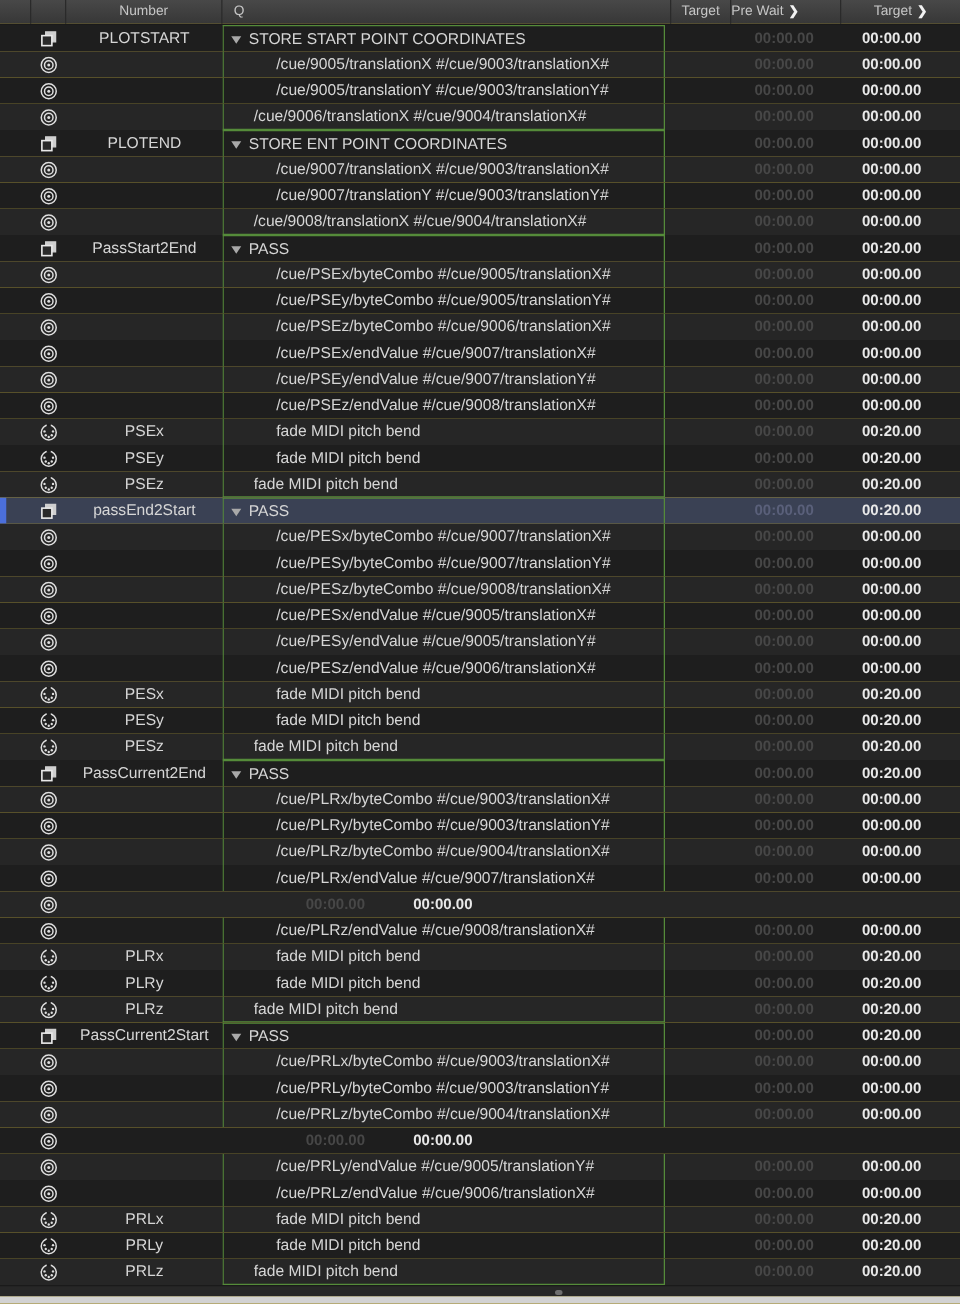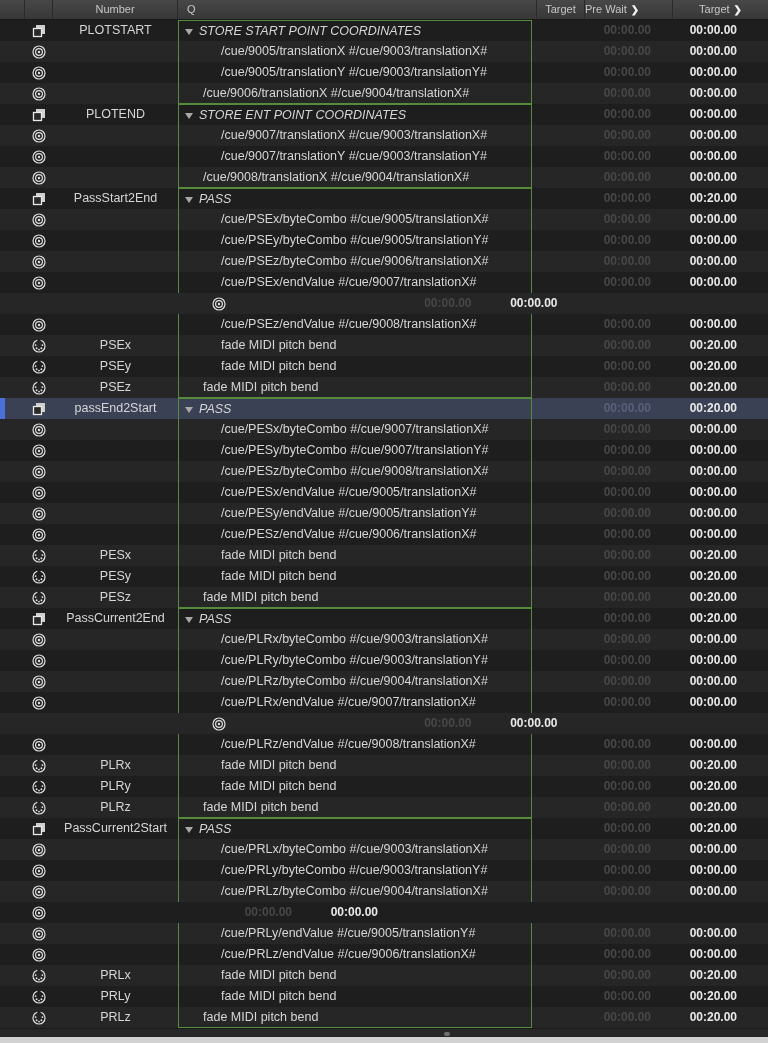--- a/index.html
+++ b/index.html
@@ -23,42 +23,42 @@
   .hc-number{width:125px;text-align:center;}
   .hc-q{width:359px;padding-left:9px;}
   .hc-target{width:48px;text-align:center;}
   .hc-pre{width:88px;text-align:left;}
   .hc-action{width:95px;text-align:center;border-right:none;}
   .chev{color:#f2f2f2;font-weight:bold;font-size:10px;margin-left:4px;}
   
   #rows{position:relative;}
   .row{display:flex;height:21px;position:relative;}
   .row.odd{background:#1e1e1e;}
-  .row.even{background:#262626;justify-content:center;}
+  .row.even{background:#262626;}
   .row.selected{background:var(--sel-bg);}
   .cell{box-sizing:border-box;height:21px;white-space:nowrap;overflow:hidden;}
   .c-status{width:25px;position:relative;}
   .c-icon{width:28px;display:flex;align-items:center;justify-content:center;}
   .c-number{width:125px;text-align:center;color:#d6d6d6;font-size:12.5px;line-height:21px;}
   .c-q{width:359px;position:relative;}
   .c-target{width:48px;}
   .c-pre{width:88px;text-align:right;padding-right:22px;color:#474747;
          font-size:12px;font-weight:600;line-height:21px;}
   .c-action{width:95px;text-align:right;padding-right:31px;color:#e9e9e9;
             font-size:12px;font-weight:600;line-height:21px;}
   .row.selected .c-pre{color:#5a607a;}
   
   .qbox{
     position:absolute;left:0;top:0;bottom:0;width:354px;box-sizing:border-box;
     border-left:1px solid var(--group-green);
     border-right:1px solid var(--group-green);
     color:#d6d6d6;font-size:12.5px;line-height:21px;
     display:flex;align-items:center;
   }
-  .qbox.top{border-top:1px solid var(--group-green);font-style:italic;}
+  .qbox.top{border-top:1px solid var(--group-green);}
   .qbox.bot{border-bottom:1px solid var(--group-green);padding-left:24px;}
   .q-title{padding-left:5px;}
   .q-child{padding-left:42px;}
   .tri{
     width:0;height:0;display:inline-block;margin:1px 6px 0 1px;
     border-left:4.5px solid transparent;border-right:4.5px solid transparent;
     border-top:6px solid #a9a9a9;flex:0 0 auto;
   }
   .selbar{position:absolute;left:0;top:0;bottom:0;width:5px;background:var(--sel-bar);}
   
@@ -332,20 +332,25 @@
       <div class="row even">
         <div class="cell c-status"></div>
         <div class="cell c-icon">
           <svg width="14" height="14" viewBox="0 0 14 14">
             <circle cx="7" cy="7" r="6" fill="none" stroke="#dedede" stroke-width="1.2"></circle>
             <circle cx="7" cy="7" r="3.4" fill="none" stroke="#dedede" stroke-width="1.2"></circle>
             <circle cx="7" cy="7" r="1.2" fill="#dedede"></circle>
           </svg>
         </div>
         <div class="cell c-number"></div>
+        <div class="cell c-q">
+          <div class="qbox q-child">
+            <span>/cue/PSEy/endValue #/cue/9007/translationY#</span>
+          </div>
+        </div>
         <div class="cell c-target"></div>
         <div class="cell c-pre">00:00.00</div>
         <div class="cell c-action">00:00.00</div>
       </div>
       <div class="row odd">
         <div class="cell c-status"></div>
         <div class="cell c-icon">
           <svg width="14" height="14" viewBox="0 0 14 14">
             <circle cx="7" cy="7" r="6" fill="none" stroke="#dedede" stroke-width="1.2"></circle>
             <circle cx="7" cy="7" r="3.4" fill="none" stroke="#dedede" stroke-width="1.2"></circle>

